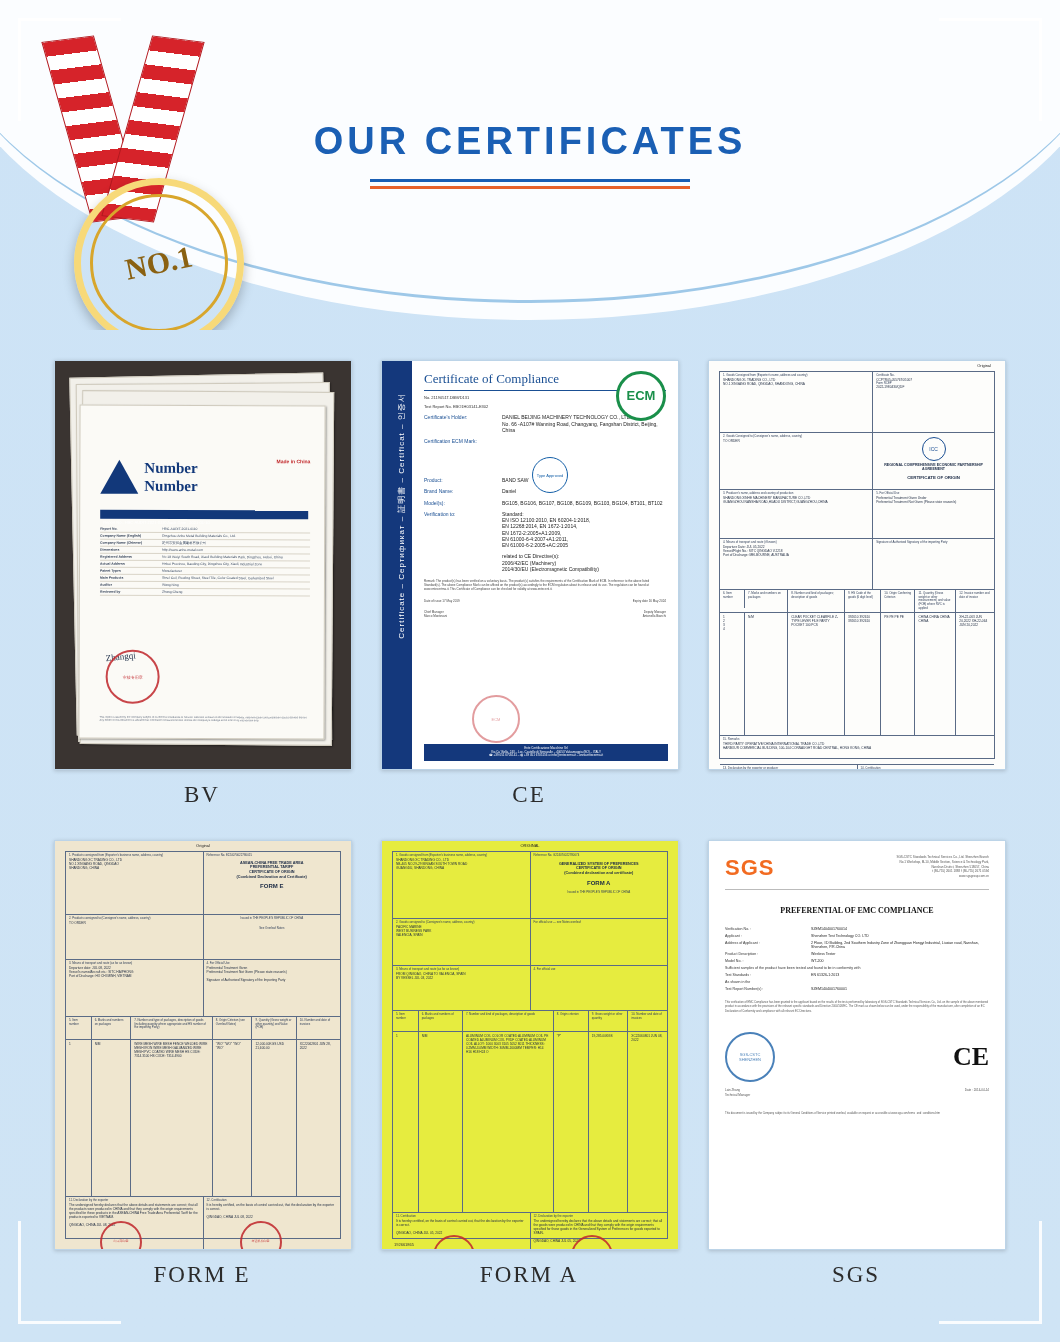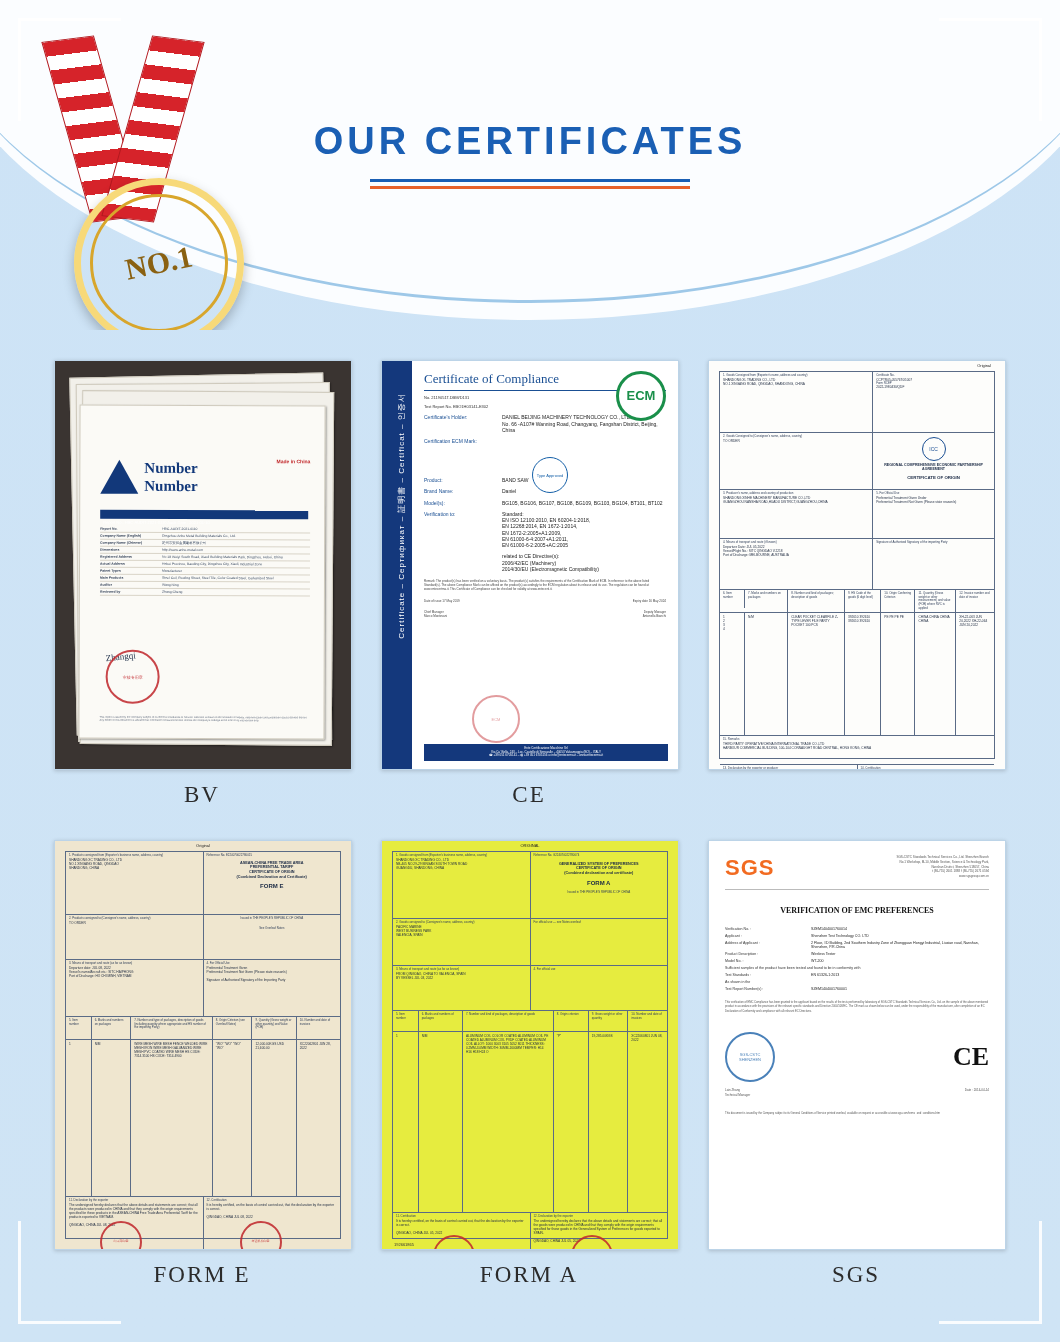--- a/index.html
+++ b/index.html
@@ -694,21 +694,21 @@
         <div class="sgs">
           <div style="display:flex;justify-content:space-between;align-items:flex-start">
             <div class="sgs-logo">SGS</div>
             <div class="sgs-head" style="white-space:pre-line;text-align:right;max-width:150px">SGS-CSTC Standards Technical Services Co., Ltd. Shenzhen Branch
 No.1 Workshop, M-10, Middle Section, Science &amp; Technology Park,
 Nanshan District, Shenzhen 518057, China
 t (86-755) 2601 1888   f (86-755) 2671 0594
 www.sgsgroup.com.cn</div>
           </div>
           <div class="sgs-rule"></div>
-          <div class="sgs-title">VERIFICATION OF EMC PREFERENCES</div>
+          <div class="sgs-title">PREFERENTIAL OF EMC COMPLIANCE</div>
 
           <div class="sgs-kv">
               <b>Verification No. :</b>
               <i>SZEM1404001760014</i>
             </div>
           <div class="sgs-kv">
               <b>Applicant :</b>
               <i>Shenzhen Test Technology CO. LTD</i>
             </div>
           <div class="sgs-kv">

